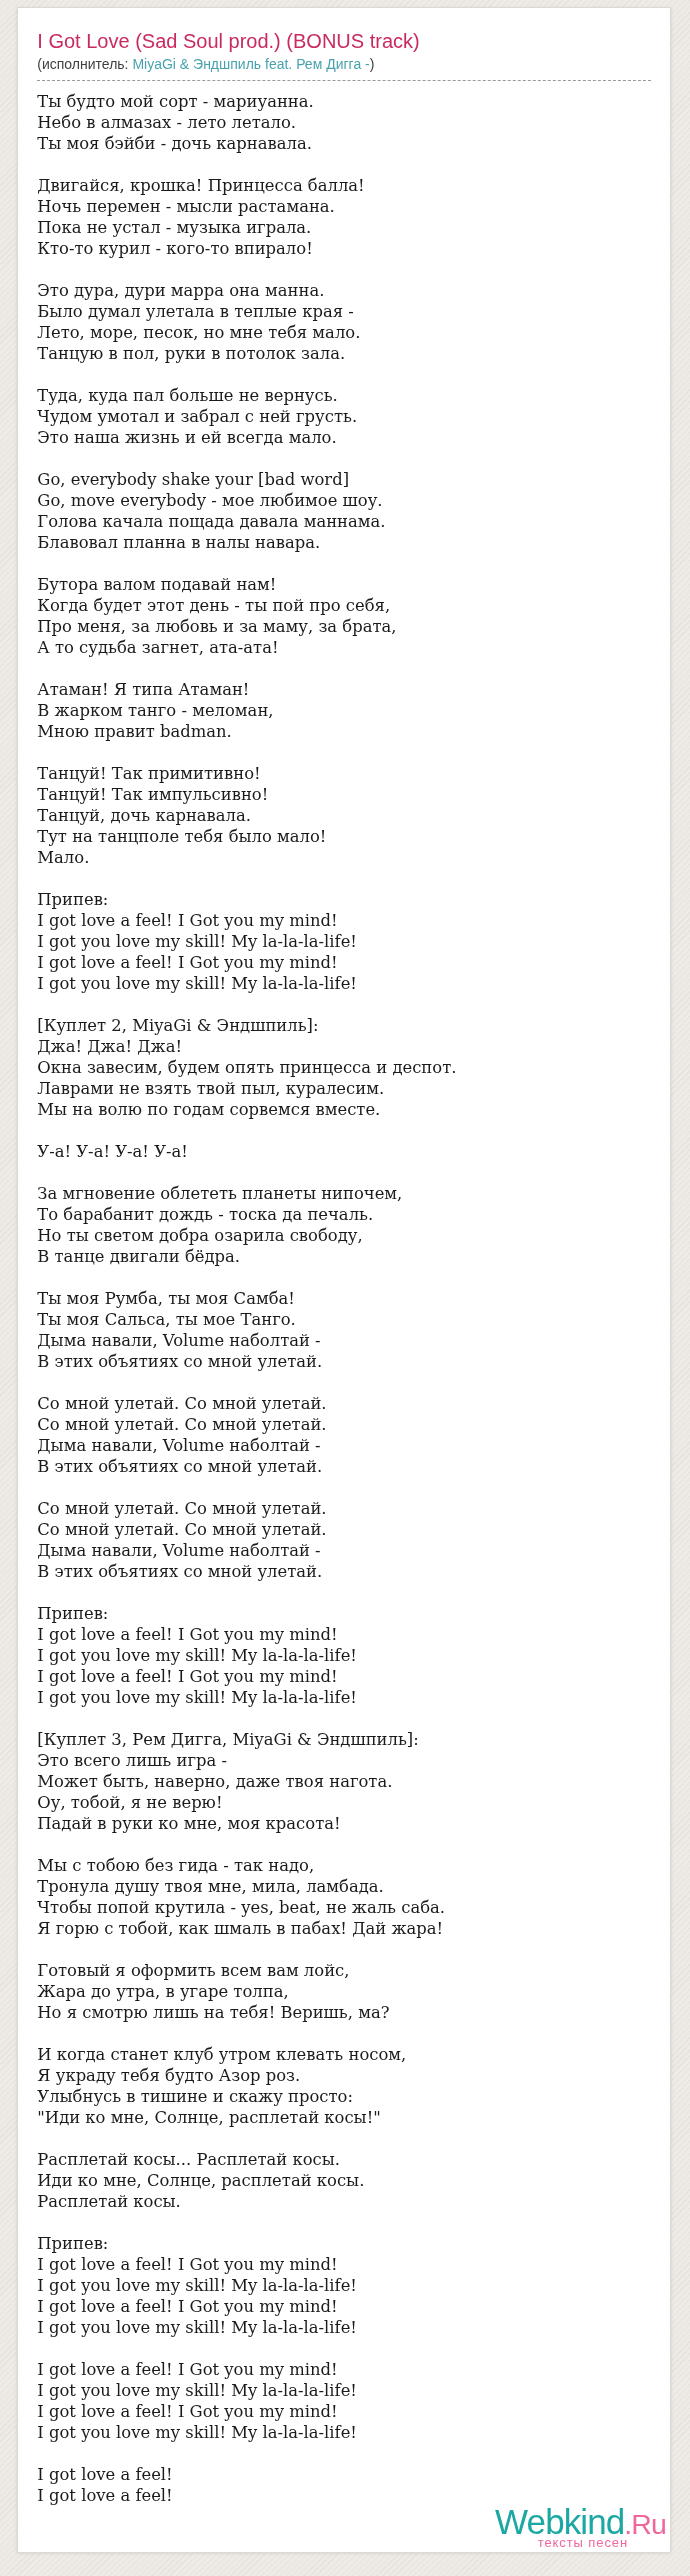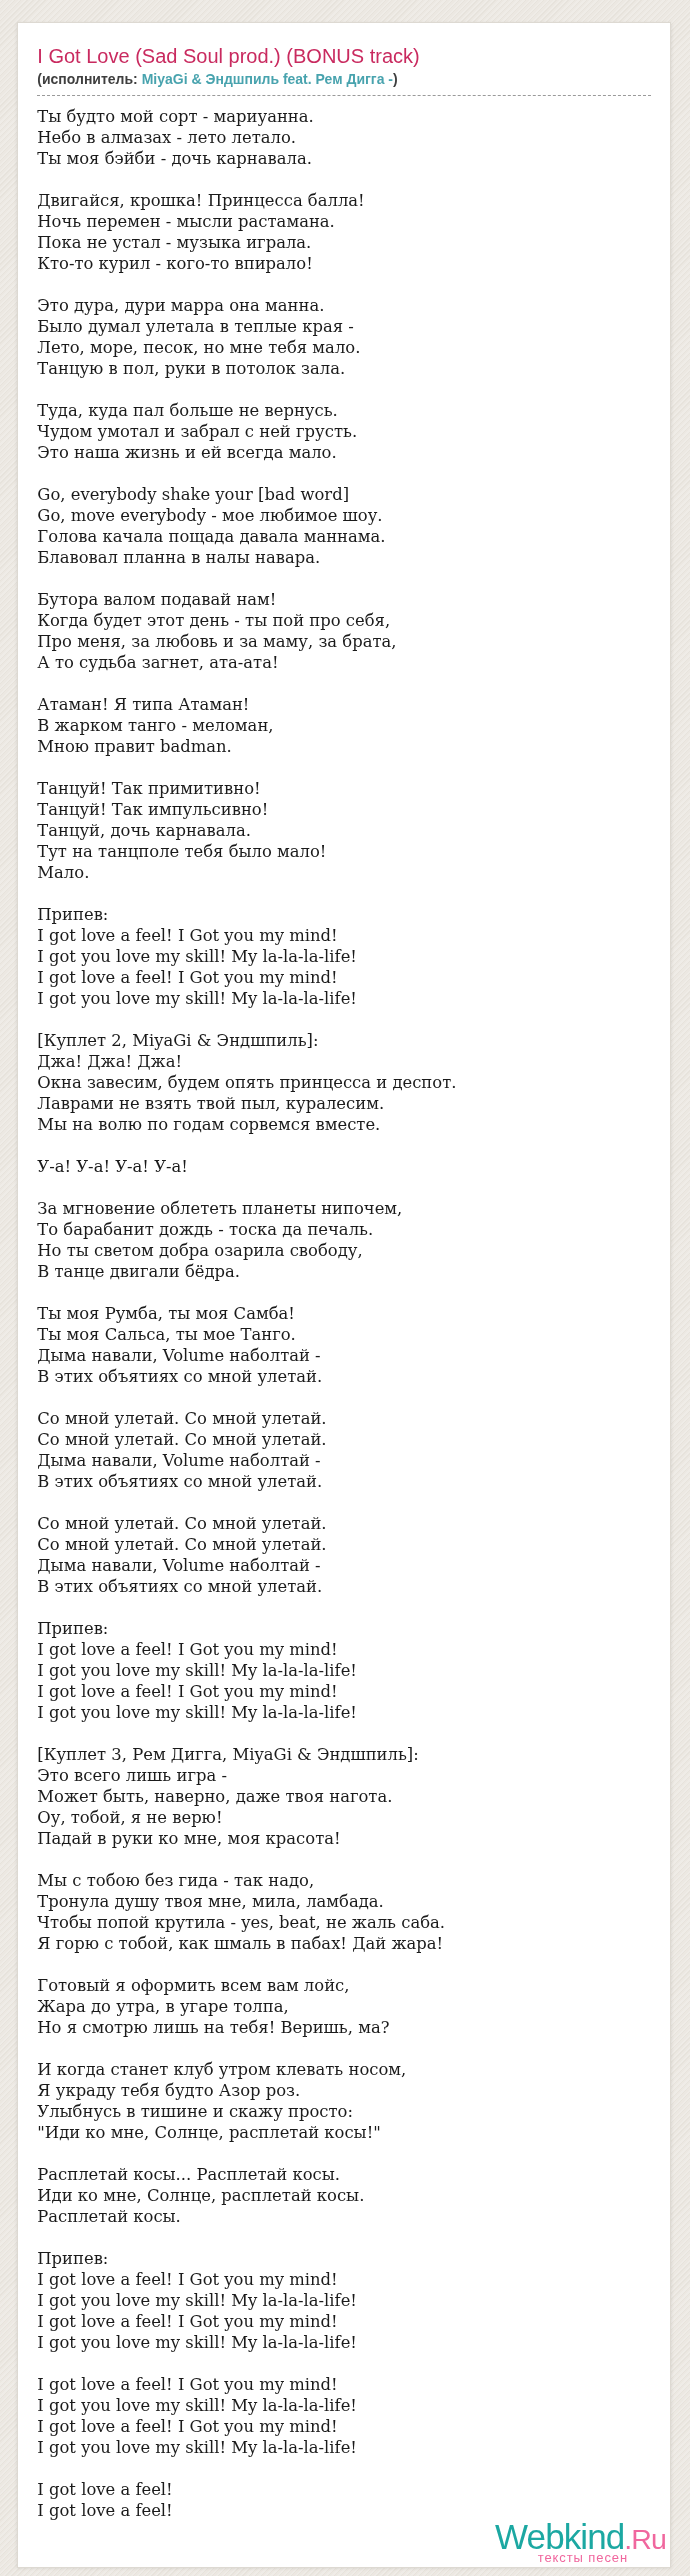--- a/index.html
+++ b/index.html
@@ -13,42 +13,41 @@
     background-color: #e9e5df;
     background-image:
       repeating-linear-gradient(135deg,
         #efece7 0px, #efece7 1.7px,
         #e7e3dc 1.7px, #e7e3dc 2.6px,
         #ece8e2 2.6px, #ece8e2 4.3px);
   }
   .card {
     position: absolute;
     left: 17.3px;
-    top: 22px;
+    top: 7px;
     width: 654px;
     height: 2546px;
     background: #ffffff;
     border: 0.9px solid #ddd9d2;
     box-shadow: 0 0.9px 3.5px rgba(0,0,0,0.10);
     padding: 21px 19px 8.6px 19px;
   }
   .song-title {
     font-size: 20px;
     font-weight: normal;
     line-height: 24px;
     color: #c92a5f;
   }
   .artist-line {
     margin-top: 2.6px;
     font-size: 14px;
     line-height: 17.3px;
     color: #3f3f3f;
     padding-bottom: 7px;
     border-bottom: 0.9px dashed #9a9a9a;
-    font-weight: bold;
   }
   .artist-link {
     color: #48a3ae;
     text-decoration: none;
     cursor: pointer;
   }
   .lyrics {
     margin-top: 10.4px;
     font-family: "DejaVu Serif", "Liberation Serif", serif;
     font-size: 16.4px;

